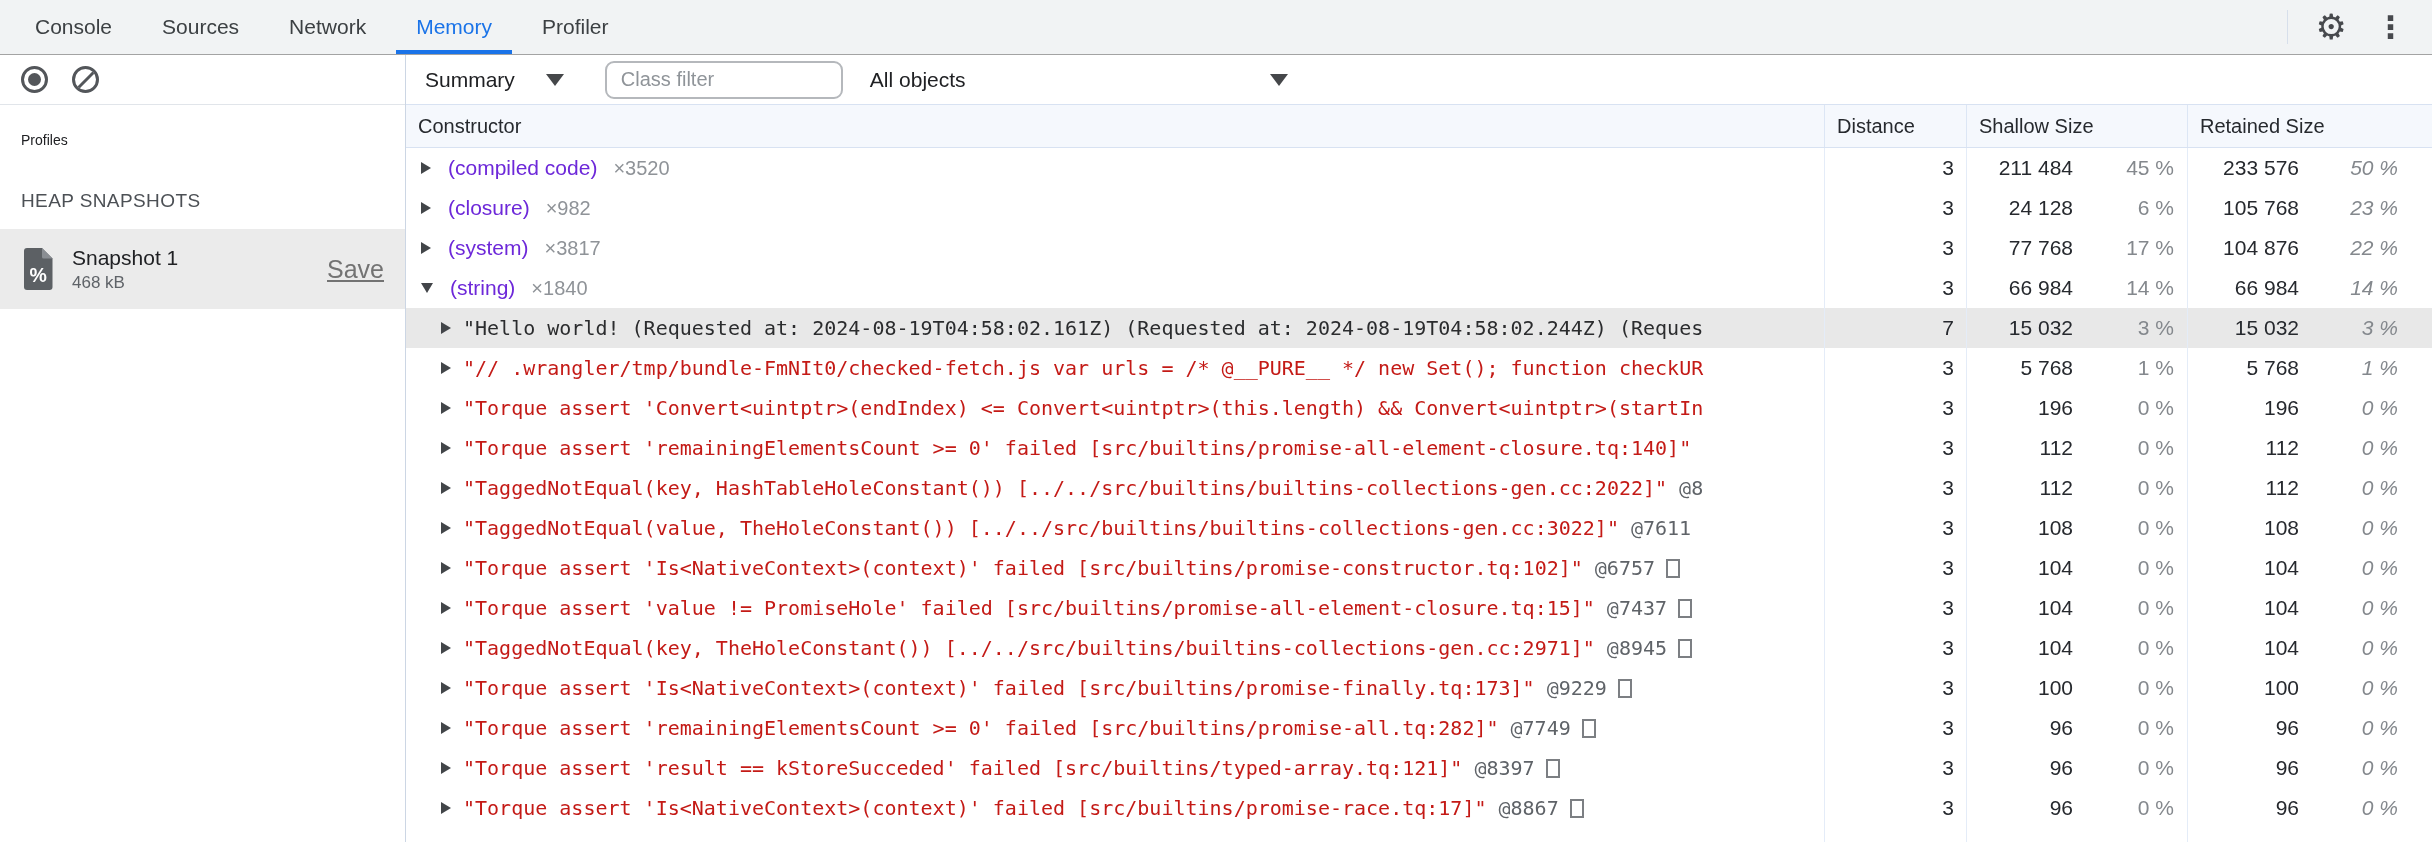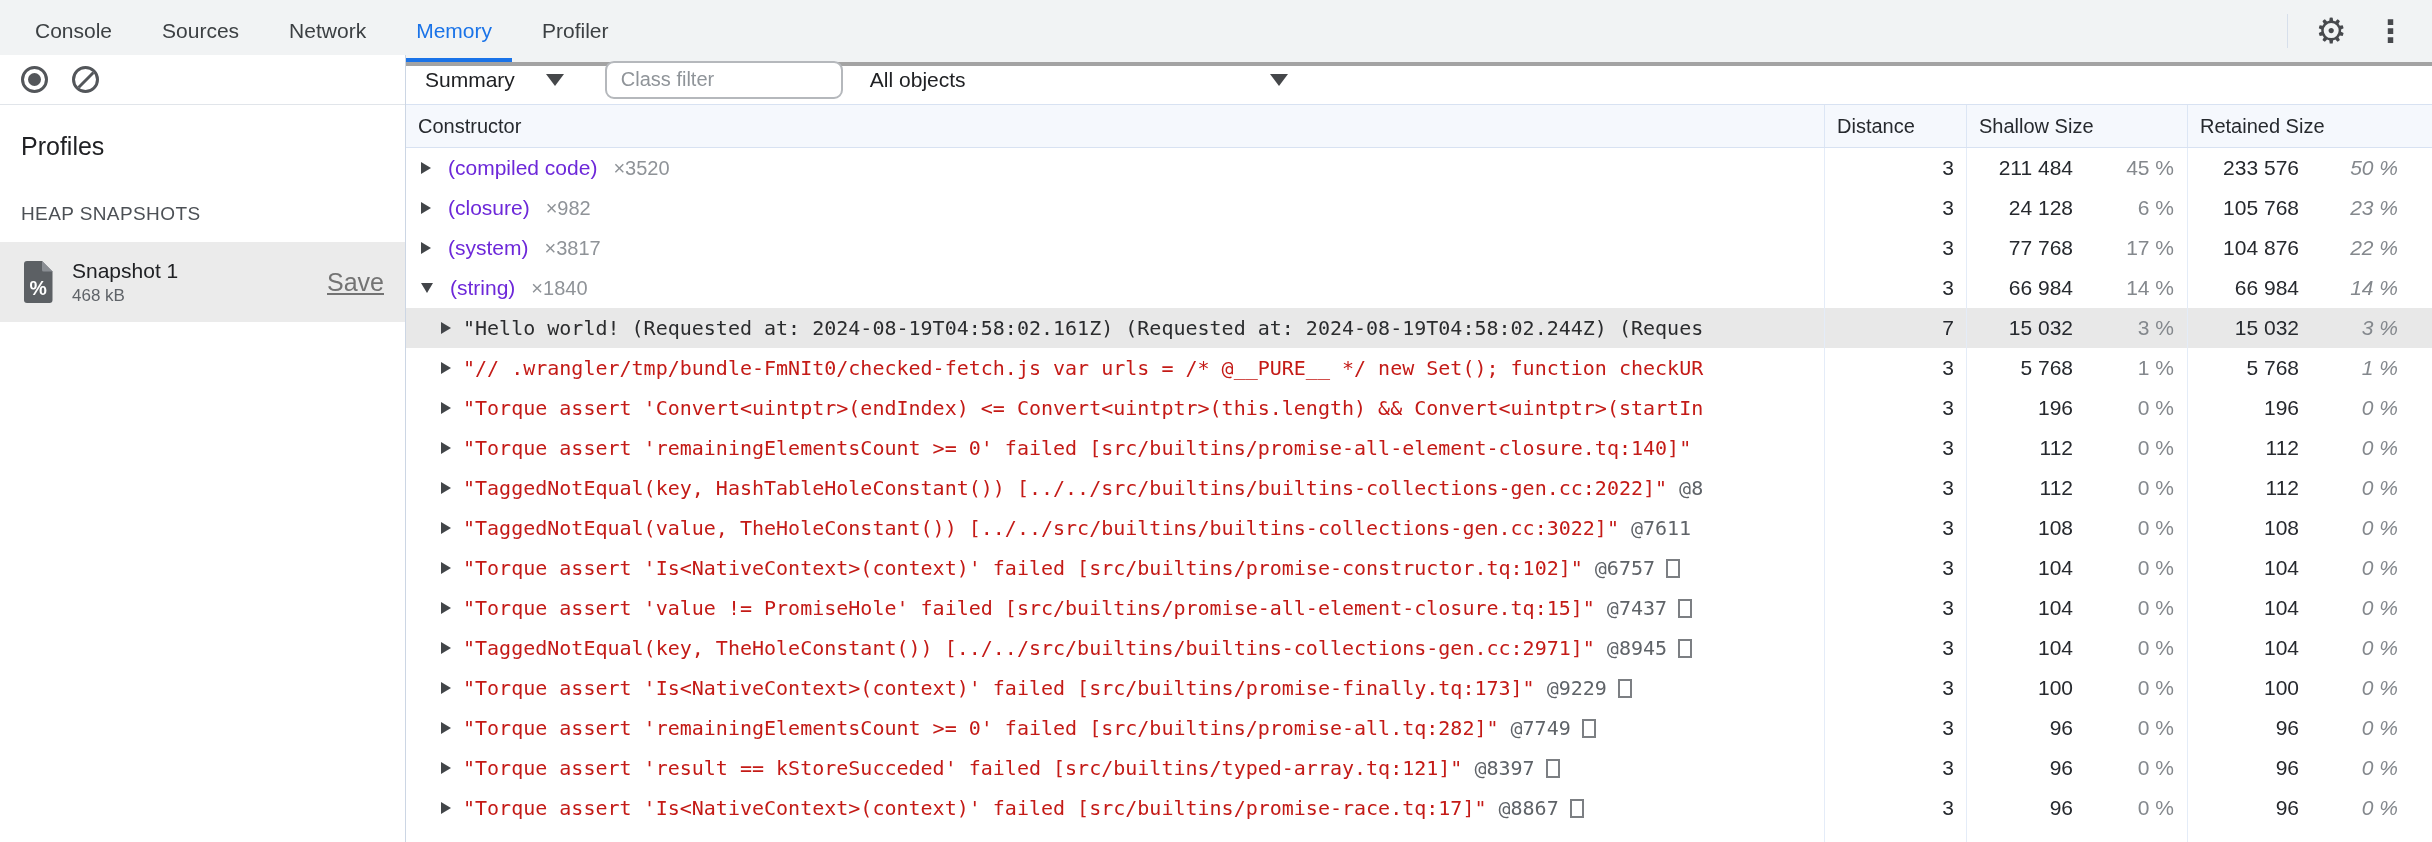--- a/index.html
+++ b/index.html
@@ -1,21 +1,21 @@
 <!DOCTYPE html>
 <html><head>
 <meta charset="utf-8">
 <style>
   * { margin:0; padding:0; box-sizing:border-box; }
   html,body { background:#fff; }
   .app { width:2432px; height:842px; position:relative; overflow:hidden;
          font-family:"Liberation Sans", sans-serif; background:#fff; color:#26292e; }
 
   
-  .tabbar { height:66px; background:#f1f3f4; border-bottom:4px solid #a3a3a3;
+  .tabbar { height:55px; background:#f1f3f4; border-bottom:1px solid #a3a3a3;
             display:flex; align-items:stretch; }
   .tabs { display:flex; padding-left:10px; }
   .tab { padding:0 25px; display:flex; align-items:center; font-size:21px;
          color:#3c4043; position:relative; cursor:default; }
   .tab.active { color:#1a73e8; }
   .tab.active::after { content:""; position:absolute; left:5px; right:5px; bottom:0;
                        height:4px; background:#1a73e8; }
   .tabbar-right { margin-left:auto; display:flex; align-items:center; gap:28px; padding-right:26px; }
   .vsep { width:1px; height:34px; background:#d7dfeb; }
   .gear-glyph { font-size:35px; color:#47494d; line-height:1;
@@ -33,21 +33,21 @@
                  position:relative; }
   .icon-record::after { content:""; position:absolute; inset:4px; background:#53565a;
                         border-radius:50%; }
   .icon-clear { width:27px; height:27px; border:3px solid #53565a; border-radius:50%;
                 position:relative; overflow:hidden; }
   .icon-clear::after { content:""; position:absolute; top:50%; left:50%; width:30px;
                        height:3px; background:#53565a;
                        transform:translate(-50%,-50%) rotate(-45deg); }
 
   .sidebar { flex:1; padding-top:27px; }
-  .sidebar-title { font-size:25px; color:#202124; padding-left:21px; }
+  .sidebar-title { font-size:14px; color:#202124; padding-left:21px; }
   .sidebar-section { margin-top:42px; font-size:19px; color:#4c5055;
                      letter-spacing:.4px; padding-left:21px; }
   .snapshot-item { margin-top:17px; height:80px; background:#ebebeb; display:flex;
                    align-items:center; padding:0 21px; gap:15px; }
   .snap-text { display:flex; flex-direction:column; }
   .snap-name { font-size:21px; color:#202124; }
   .snap-size { font-size:17px; color:#5f6368; margin-top:3px; }
   .snap-save { margin-left:auto; font-size:25px; color:#737373;
                text-decoration:underline; cursor:pointer; }
 

